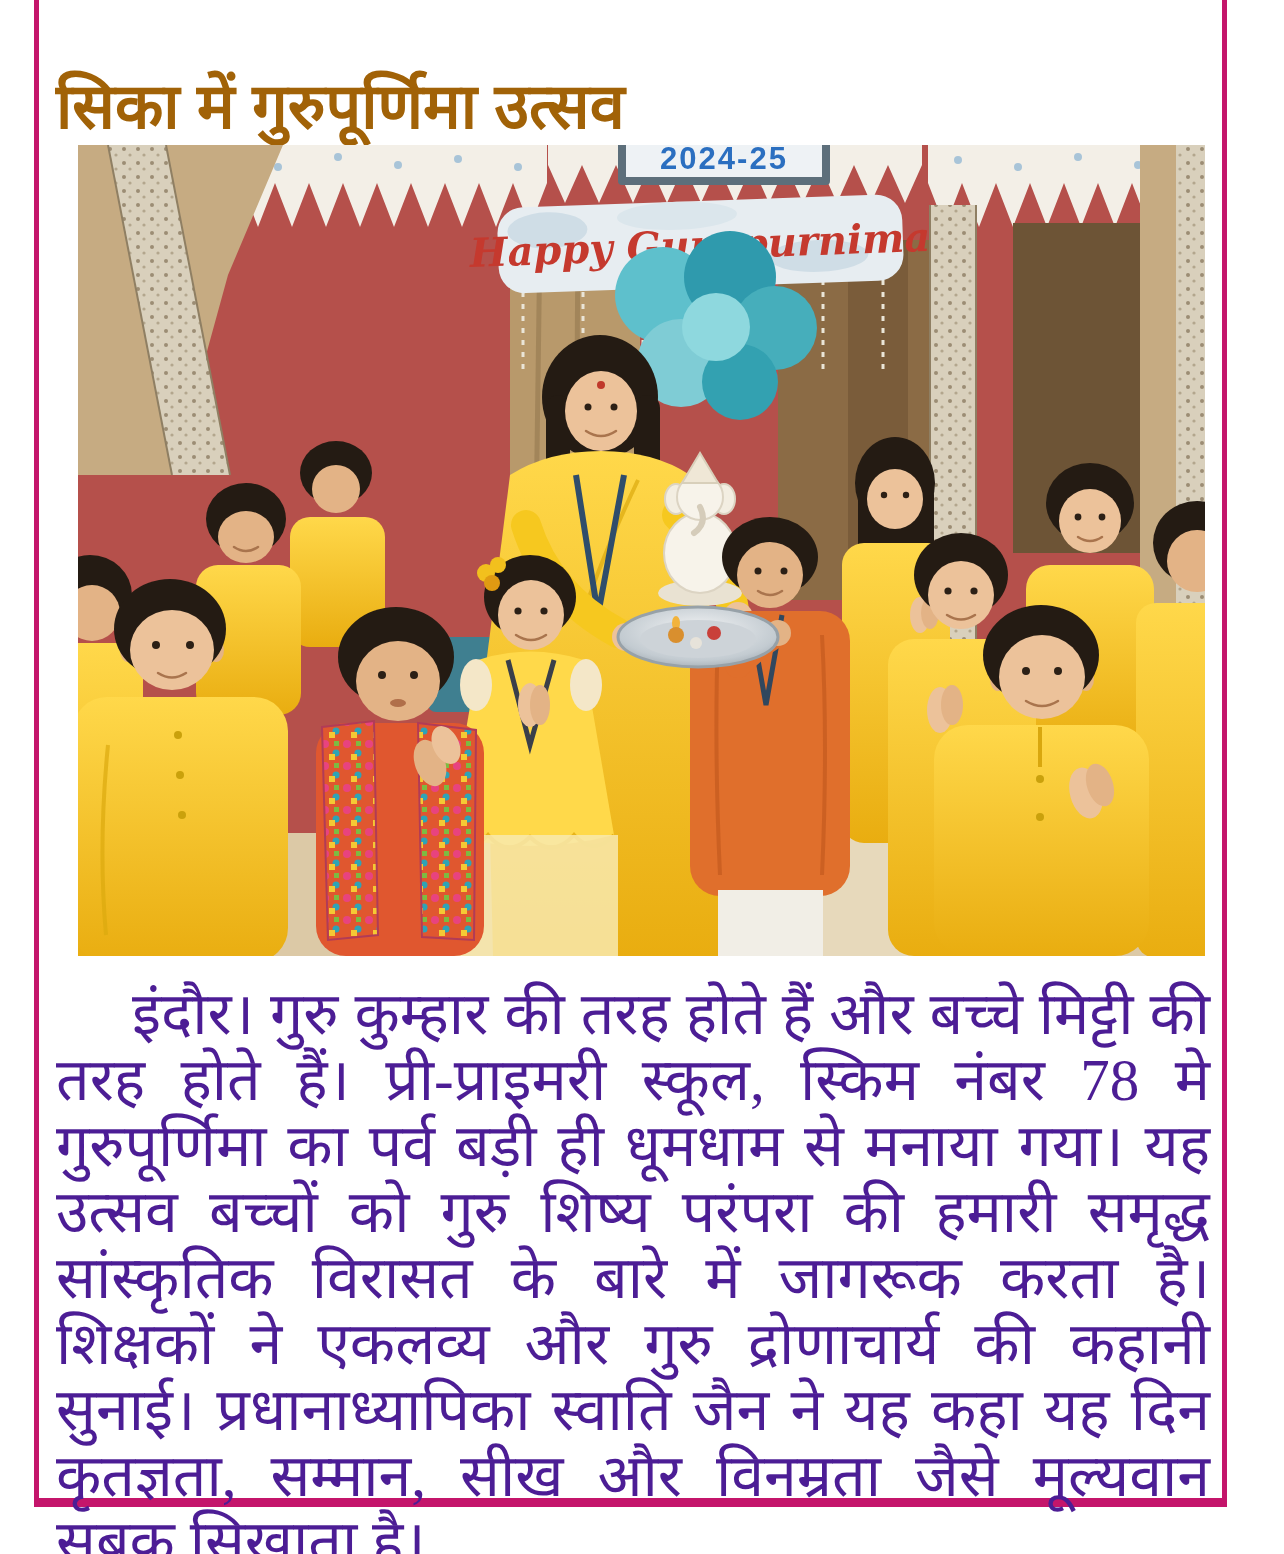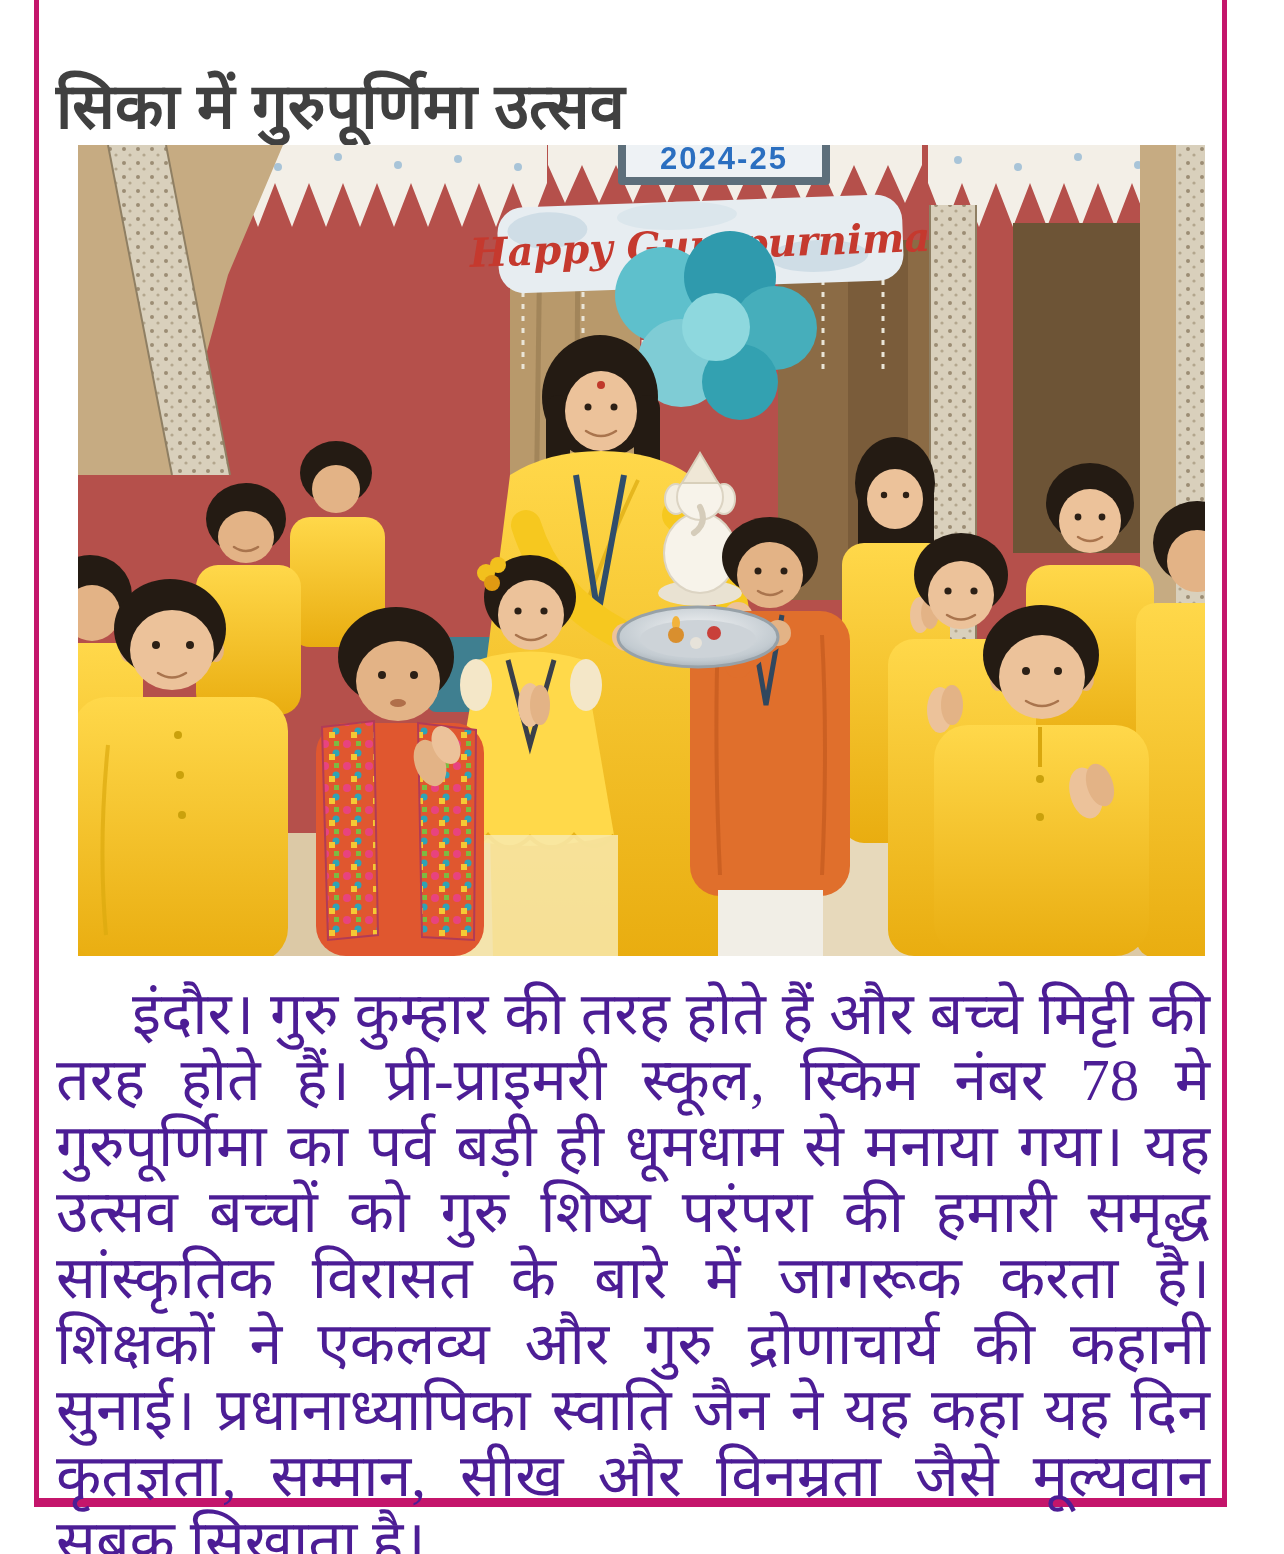--- a/index.html
+++ b/index.html
@@ -6,21 +6,21 @@
   body{
     width:1284px;height:1554px;background:#ffffff;position:relative;overflow:hidden;
     font-family:"Liberation Sans",sans-serif;
   }
   .frame{
     position:absolute;left:34px;top:-10px;width:1193px;height:1517px;box-sizing:border-box;
     border-left:5px solid #c4156b;border-right:5px solid #c4156b;border-bottom:9px solid #c4156b;
   }
   .headline{
     position:absolute;left:56px;top:30px;width:1140px;
-    font-size:63px;font-weight:bold;color:#404040;line-height:1.1;
+    font-size:63px;font-weight:bold;color:#a16207;line-height:1.1;
     font-family:"Liberation Sans","DejaVu Sans",sans-serif;
   }
   .photo{
     position:absolute;left:78px;top:145px;width:1127px;height:811px;
     background:#5eead4;overflow:hidden;
   }
   .photo svg{display:block;width:100%;height:100%;}
   .body-text{
     position:absolute;left:56px;top:922px;width:1154px;
     font-size:59px;line-height:66px;text-align:justify;text-indent:76px;

